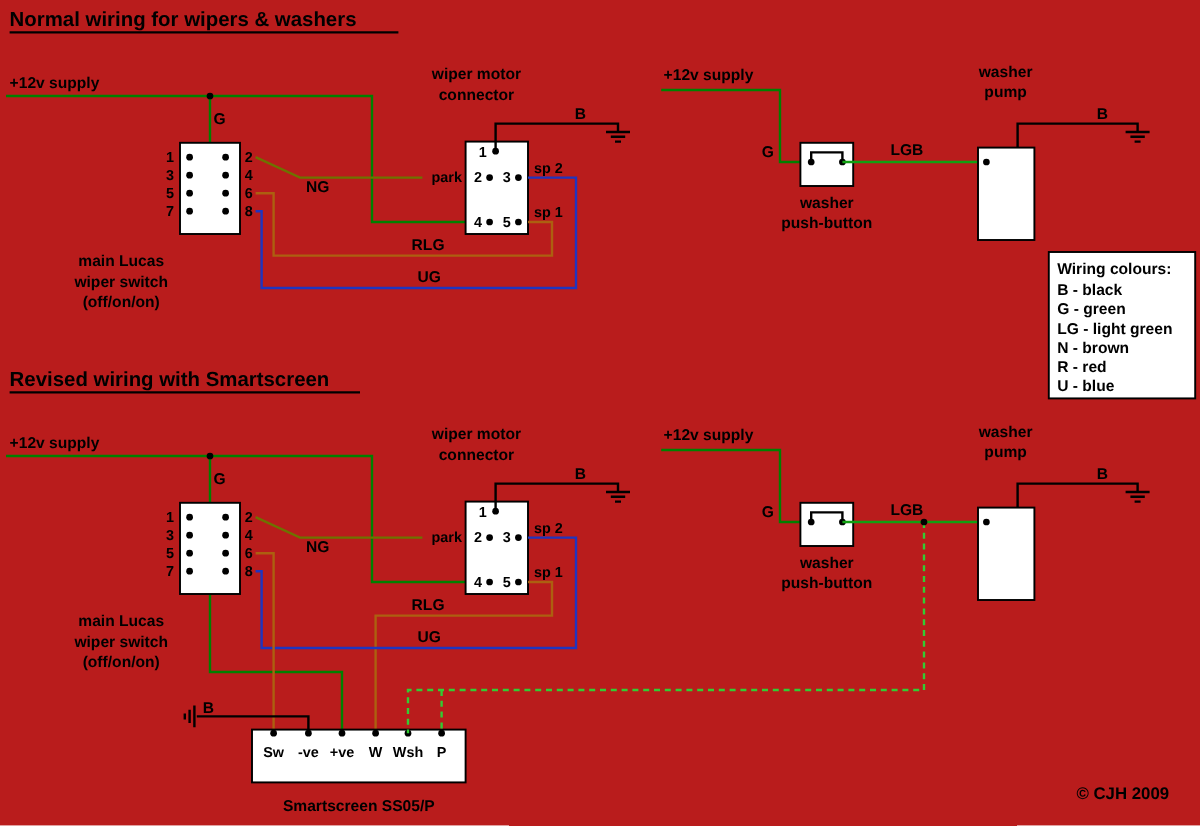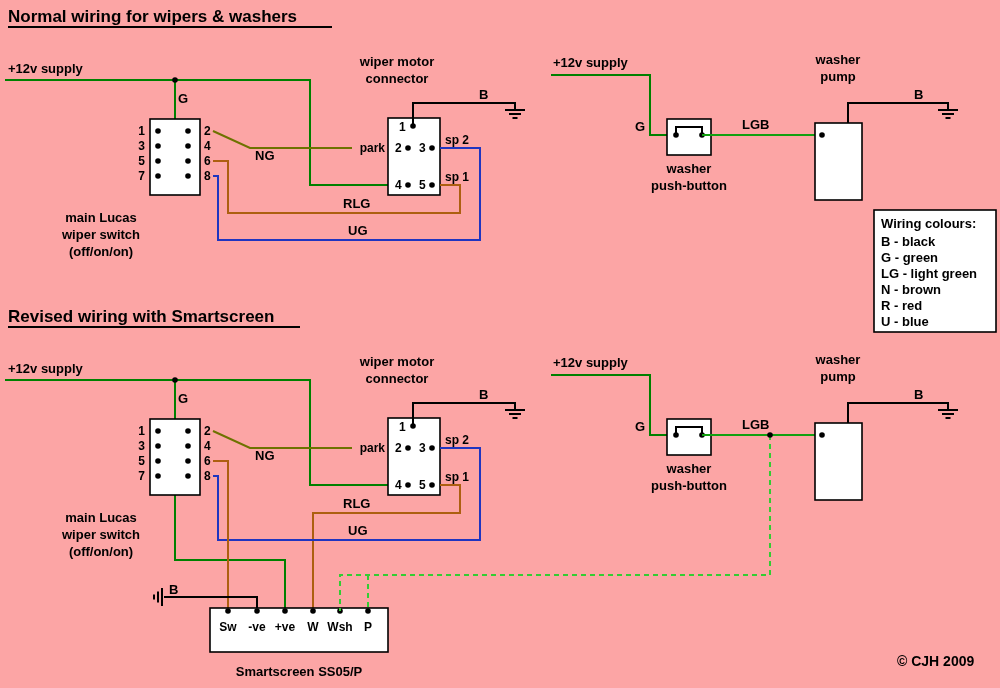--- a/index.html
+++ b/index.html
@@ -1,16 +1,16 @@
 <!DOCTYPE html>
 <html><head>
 <meta charset="utf-8">
 <style>
   html,body{margin:0;padding:0;background:#fff}
-  .stage{position:relative;width:1000px;height:688px;background:#fca5a5;overflow:hidden}
+  .stage{position:relative;width:1000px;height:688px;background:#b91c1c;overflow:hidden}
   svg{display:block}
   text{fill:#000}
   .t17{font:bold 17px "Liberation Sans",sans-serif}
   .t14{font:bold 14px "Liberation Sans",sans-serif}
   .t13{font:bold 13px "Liberation Sans",sans-serif}
   .t12{font:bold 12px "Liberation Sans",sans-serif}
   .wire{fill:none;stroke-width:2}
   .thin{fill:none;stroke:#000;stroke-width:2}
   .box{fill:#fff;stroke:#000;stroke-width:1.6}
   .ul{stroke:#000;stroke-width:1.8}

